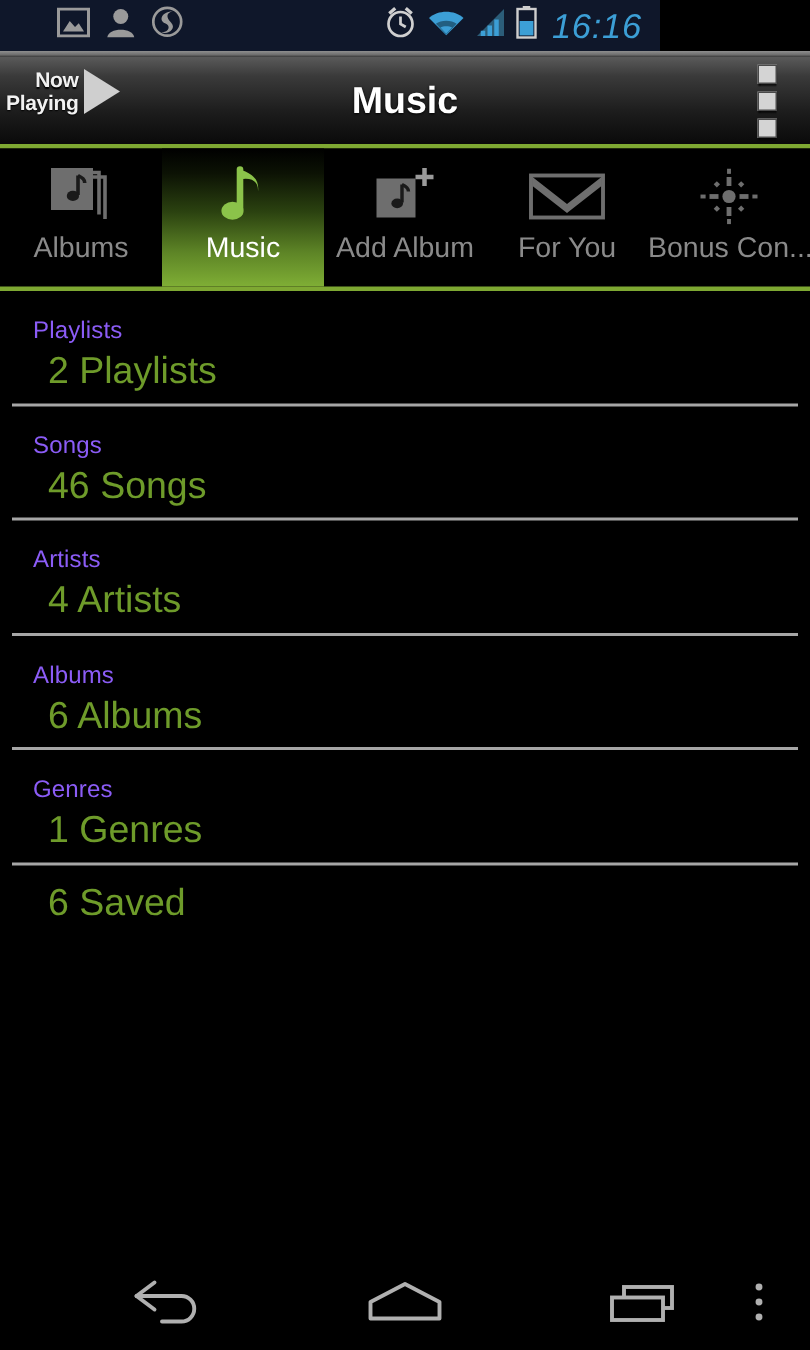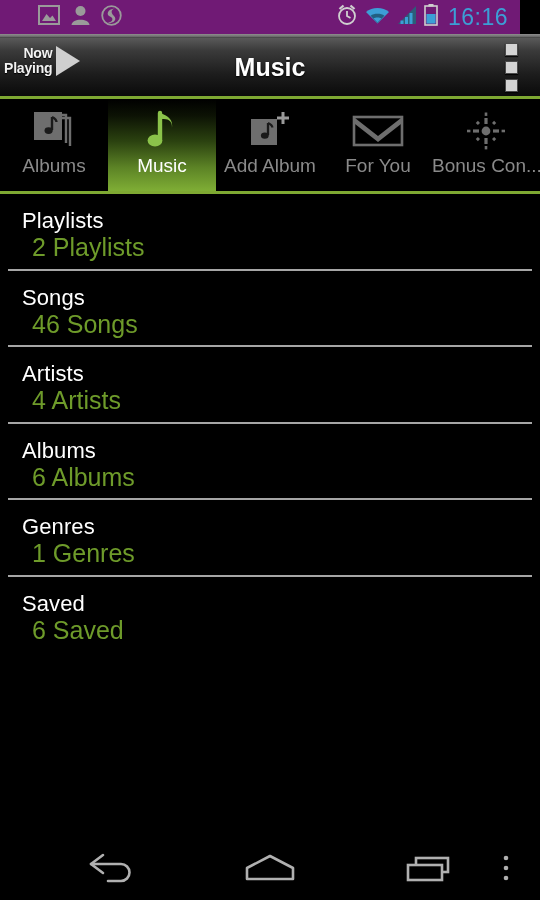--- a/index.html
+++ b/index.html
@@ -7,23 +7,23 @@
   html, body {
     width:540px; height:900px;
     background:#000;
     font-family:"Liberation Sans", sans-serif;
     overflow:hidden;
   }
   #app { position:relative; width:540px; height:900px; background:#000; }
 
   
   .statusbar {
-    position:absolute; top:0; left:0; width:520px; height:34px;
-    background:#701a75;
-    display:flex; align-items:center;
+    position:absolute; top:0; left:0; width:440px; height:34px;
+    background:#0f172a;
+    display:flex; align-items:center;font-style:italic;
   }
   .sb-left { display:flex; align-items:center; gap:11px; margin-left:38px; }
   .sb-right {
     margin-left:auto; margin-right:12px;
     display:flex; align-items:center; gap:7px;
   }
   .sb-icon { display:block; }
   .sb-clock {
     color:#3C9FD6;
     font-size:23px;
@@ -138,22 +138,22 @@
     background:#000;
     overflow:hidden;
   }
   .list-item {
     position:relative;
     height:76.5px;
     padding:13px 0 0 22px;
     cursor:pointer;
   }
   .li-title {
-    color:#ffffff;
-    font-size:22px;
+    color:#8b5cf6;
+    font-size:16px;
     line-height:28px;
     letter-spacing:0.1px;
   }
   .li-sub {
     color:#6E9B2A;
     font-size:25px;
     line-height:23px;
     margin-left:10px;
     margin-top:1px;
   }
@@ -360,21 +360,20 @@
       <div class="li-divider"></div>
     </div>
 
     <div class="list-item">
       <div class="li-title">Genres</div>
       <div class="li-sub">1 Genres</div>
       <div class="li-divider"></div>
     </div>
 
     <div class="list-item">
-      <div class="li-title">Saved</div>
       <div class="li-sub">6 Saved</div>
     </div>
 
   </div>
 
   <div class="navbar">
 
     <div class="nav-btn nav-back">
       <svg width="48" height="32" viewBox="0 0 48 32">
         <path d="M3 12 L15 3 M3 12 L15 21" fill="none" stroke="#b0b0b0" stroke-width="2.6" stroke-linecap="round"></path>

